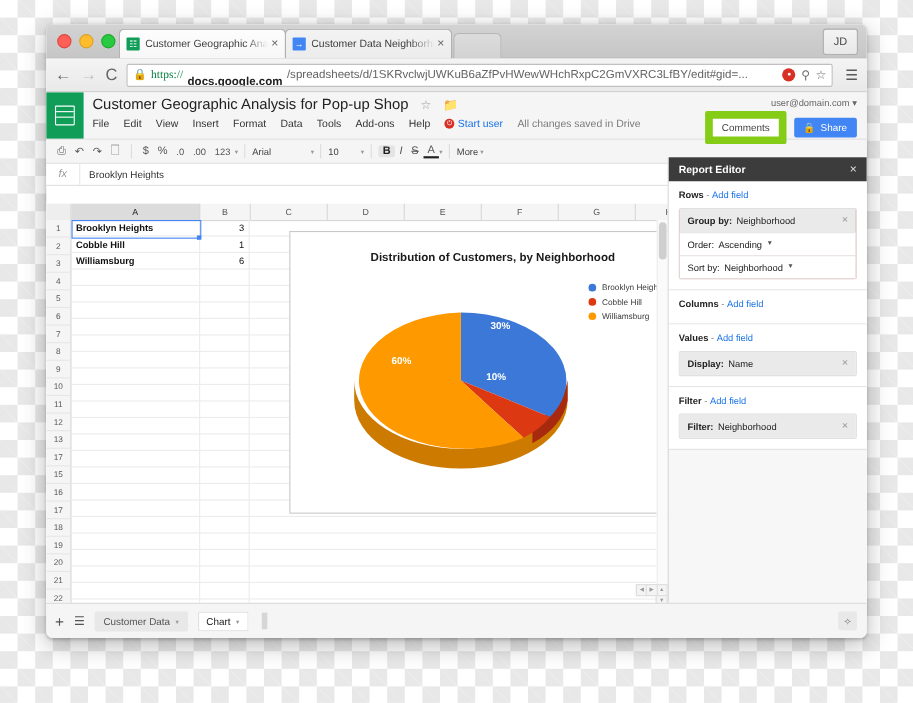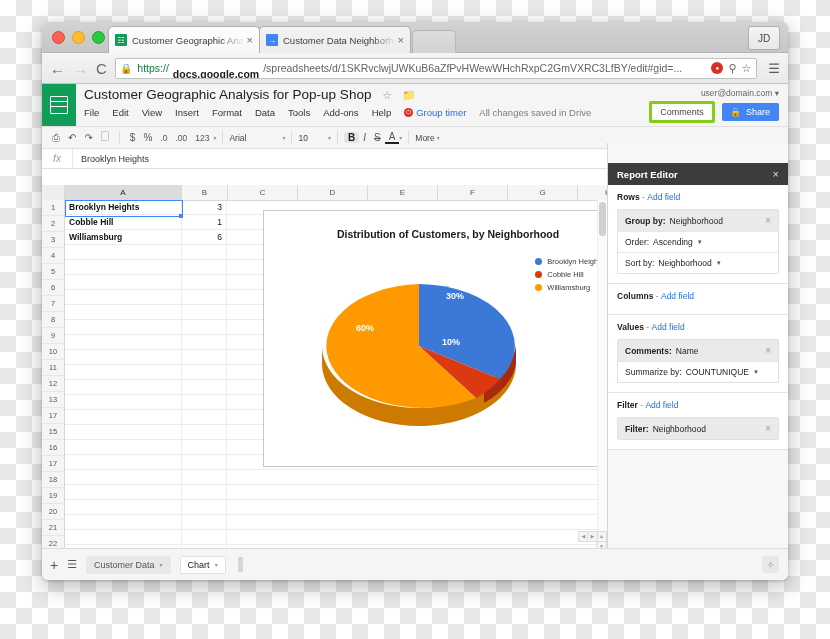--- a/index.html
+++ b/index.html
@@ -63,21 +63,21 @@
     border-bottom:1px solid #c2c2c2;display:flex;align-items:center;padding:0 8px;gap:8px;
   }
   .navbtn{font-size:15px;color:#666;line-height:1;cursor:default;}
   .navbtn.dim{color:#bdbdbd;}
   .omni{
     flex:1;height:19px;background:#fff;border:1px solid #c0c0c0;border-radius:2px;
     display:flex;align-items:center;padding:0 5px;font-size:10.5px;color:#333;gap:4px;
     overflow:hidden;white-space:nowrap;
   }
   .lock{color:#0b8043;font-size:10px;}
-  .omni .sch{color:#0b8043;}
+  .omni .sch{color:#0b8043;font-family:Liberation Serif, serif;}
   .omni .dom{color:#202020;font-weight:bold;margin-top:12px;}
   .omni .rest{color:#636363;}
   .omni-icons{margin-left:auto;display:flex;gap:5px;align-items:center;}
   .badge-red{width:12px;height:12px;border-radius:50%;background:#d93025;
     color:#fff;font-size:6px;display:flex;align-items:center;justify-content:center;}
   .mini{font-size:11px;color:#6b6b6b;}
   .hamb{font-size:13px;color:#5a5a5a;padding-left:3px;}
   
   .sheader{height:42px;background:#f5f5f5;border-bottom:1px solid #e0e0e0;position:relative;}
   .slogo{position:absolute;left:0;top:0;width:34px;height:42px;background:#0f9d58;
@@ -89,21 +89,21 @@
   .star,.folder{font-size:11px;color:#9a9a9a;margin-left:7px;}
   .folder{color:#8c8c8c;}
   .menubar{position:absolute;left:42px;top:23px;display:flex;align-items:center;font-size:9.5px;color:#333;gap:13px;}
   .menubar .mi{cursor:default;}
   .timer{color:#1a73e8;display:flex;align-items:center;gap:3px;}
   .timer .dot{width:9px;height:9px;border-radius:50%;background:#d93025;color:#fff;
     font-size:6px;display:flex;align-items:center;justify-content:center;}
   .saved{color:#7b7b7b;}
   .acct{position:absolute;right:9px;top:4px;font-size:8.5px;color:#666;}
   .hbtns{position:absolute;right:9px;top:17px;display:flex;gap:7px;align-items:center;}
-  .btn-comments{border:3px solid #84cc16;background:#fff;border-radius:2px;
+  .btn-comments{border:7px solid #84cc16;background:#fff;border-radius:2px;
     font-size:9px;color:#444;padding:3px 8px;}
   .btn-share{background:#4285f4;border-radius:2px;color:#fff;font-size:9px;
     padding:4px 9px;display:flex;align-items:center;gap:4px;}
   
   .toolbar{height:21px;background:#f5f5f5;border-bottom:1px solid #e0e0e0;
     display:flex;align-items:center;padding:0 6px;font-size:9px;color:#555;}
   .tsep{width:1px;height:13px;background:#dcdcdc;margin:0 6px;}
   .tb{padding:0 4px;color:#555;font-size:10px;}
   .tb.small{font-size:8.5px;}
   .tb.bold{font-weight:bold;color:#222;background:#e4e4e4;border-radius:2px;}
@@ -140,21 +140,21 @@
   .ctitle{text-align:center;font-size:10.5px;font-weight:bold;color:#1a1a1a;margin-top:17px;}
   .legend{position:absolute;right:28px;top:44px;font-size:7.5px;color:#3a3a3a;}
   .lrow{display:flex;align-items:center;gap:5px;height:13px;}
   .ldot{width:7px;height:7px;border-radius:50%;display:block;}
   .pie{position:absolute;left:50px;top:40px;}
   .pct{position:absolute;color:#fff;font-size:9px;font-weight:bold;}
   
   .panel{position:absolute;right:0;top:121px;bottom:31px;width:180px;
     background:#f7f7f7;border-left:1px solid #d6d6d6;}
   .ptitle{height:22px;background:#3c3c3c;color:#fff;display:flex;align-items:center;
-    padding:0 9px;font-size:9.5px;font-weight:bold;margin-top:20px;}
+    padding:0 9px;font-size:9.5px;font-weight:bold;}
   .ptitle .px{margin-left:auto;font-size:11px;color:#dcdcdc;font-weight:normal;}
   .prange{background:#fff;padding:7px 9px 8px;border-bottom:1px solid #e2e2e2;}
   .prange .r1{font-size:8.5px;color:#222;font-weight:bold;}
   .prange .r2{font-size:8.5px;color:#1a73e8;margin-top:2px;}
   .psec{background:#fff;border-bottom:1px solid #e2e2e2;padding:7px 9px 9px;}
   .psec.empty{padding-bottom:13px;}
   .phead{font-size:8.5px;color:#222;font-weight:bold;}
   .phead .dash{color:#888;font-weight:normal;}
   .addf{color:#1a73e8;font-weight:normal;}
   .card{background:#ef4444;border:1px solid #e0e0e0;border-radius:2px;margin-top:7px;}
@@ -244,21 +244,21 @@
       <span class="mi">Edit</span>
       <span class="mi">View</span>
       <span class="mi">Insert</span>
       <span class="mi">Format</span>
       <span class="mi">Data</span>
       <span class="mi">Tools</span>
       <span class="mi">Add-ons</span>
       <span class="mi">Help</span>
       <span class="timer">
         <span class="dot">⏻</span>
-        <span>Group timer</span>
+        <span>Start user</span>
       </span>
       <span class="saved">All changes saved in Drive</span>
     </div>
     <div class="acct">
       <span>user@domain.com</span> ▾
     </div>
     <div class="hbtns">
       <span class="btn-comments">Comments</span>
       <span class="btn-share">
         <span>🔒</span>
@@ -471,28 +471,23 @@
     </div>
 
     <div class="psec">
       <div class="phead">
         <span>Values</span>
         <span class="dash">-</span>
         <span class="addf">Add field</span>
       </div>
       <div class="card">
         <div class="crow hd">
-          <span>Comments:</span>
+          <span>Display:</span>
           <span class="lbl" style="margin-left:4px">Name</span>
           <span class="cx">×</span>
-        </div>
-        <div class="crow wh">
-          <span>Summarize by:</span>
-          <span style="margin-left:4px">COUNTUNIQUE</span>
-          <span class="dcaret">▼</span>
         </div>
       </div>
     </div>
 
     <div class="psec">
       <div class="phead">
         <span>Filter</span>
         <span class="dash">-</span>
         <span class="addf">Add field</span>
       </div>

